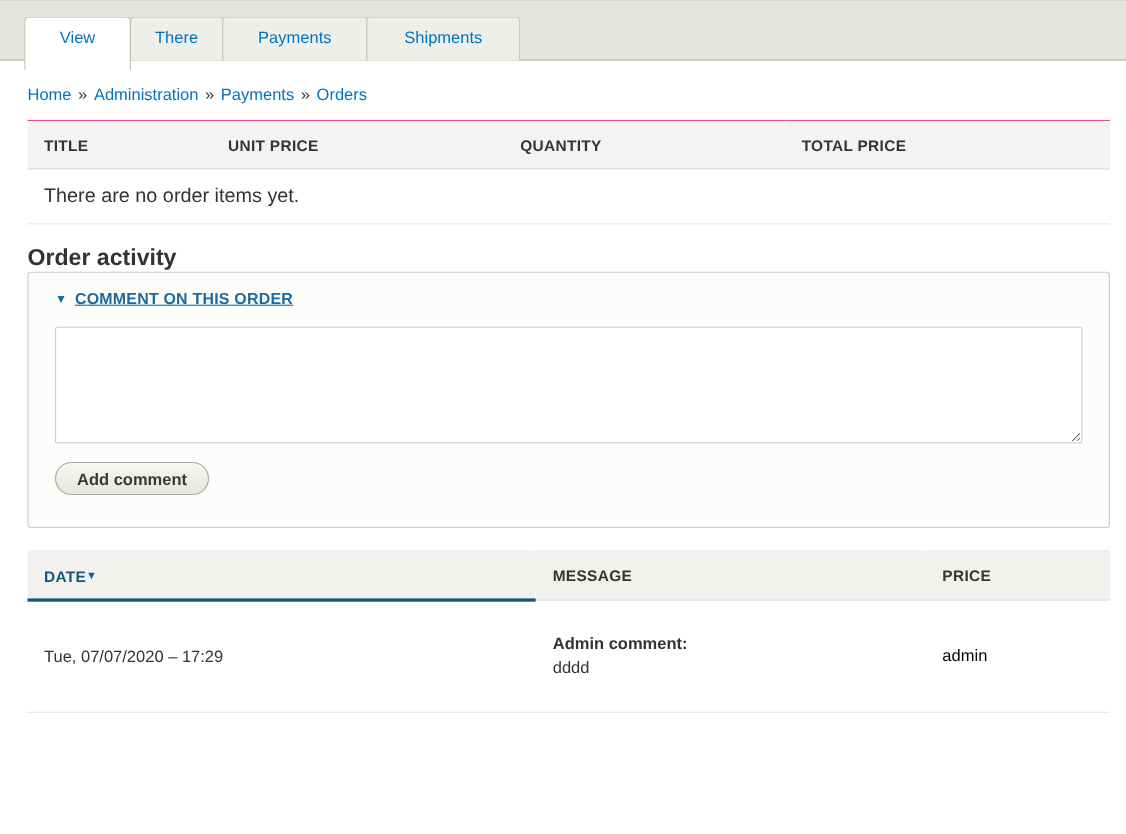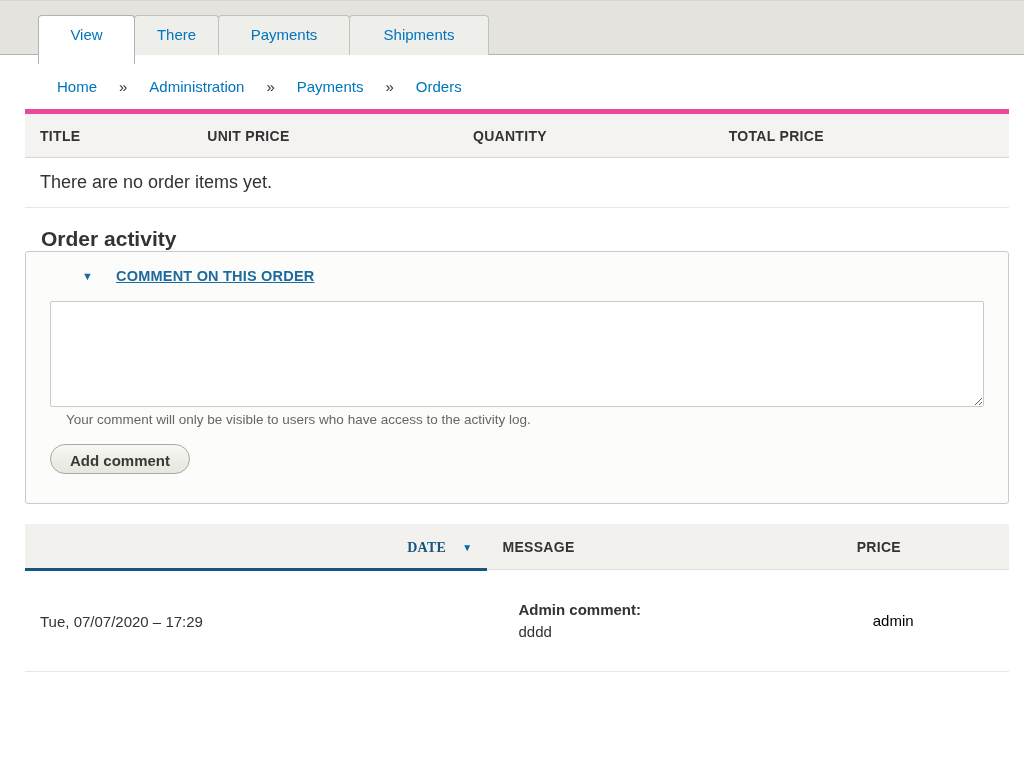--- a/index.html
+++ b/index.html
@@ -1,15 +1,15 @@
 <!DOCTYPE html>
 <html><head>
 <meta charset="utf-8">
 <style>
-  * { box-sizing: border-box; padding-left: 16px; }
+  * { box-sizing: border-box; }
   html, body { margin: 0; padding: 0; }
   body {
     width: 1024px; height: 758px;
     background: #fff;
     color: #333;
     font-family: "Liberation Sans", sans-serif;
     font-size: 15px;
     overflow: hidden;
   }
   a { text-decoration: none; }
@@ -58,21 +58,21 @@
   
   table { width: 100%; border-collapse: collapse; }
   .order-items-table thead th {
     background: #f4f3f1;
     text-align: left;
     font-size: 14px;
     font-weight: bold;
     letter-spacing: 0.3px;
     color: #333;
     padding: 14px 15px 13px;
-    border-top: 5px solid #ec4899;
+    border-top: 1px solid #ec4899;
     border-bottom: 1px solid #d8d7d3;
   }
   .order-items-table td {
     padding: 14px 15px;
     font-size: 18px;
     border-bottom: 1px solid #e8e7e4;
   }
   .col-title { width: 17%; }
   .col-unit { width: 27%; }
   .col-qty { width: 26%; }
@@ -151,24 +151,23 @@
     color: #333;
     padding: 15px 15px 14px;
     border-bottom: 1px solid #deddd9;
   }
   .log-table thead th.sorted {
     border-bottom: 3px solid #15557e;
     padding-bottom: 12px;
   }
   .log-table thead th.sorted a {
     display: flex;
-    justify-content: flex-end;
+    justify-content: flex-start;
     align-items: center;
     color: #15557e;
-    font-family: Liberation Serif, serif;
   }
   .sort-arrow { font-size: 10px; color: #0068a5; }
   .log-col-date { width: 47%; }
   .log-col-message { width: 36%; }
   .log-col-user { width: 17%; }
   .log-table td {
     padding: 31px 15px;
     font-size: 15px;
     vertical-align: middle;
     border-bottom: 1px solid #e8e7e4;
@@ -211,21 +210,20 @@
     </tbody>
   </table>
 
   <h2 class="activity-heading">Order activity</h2>
 
   <div class="comment-fieldset">
     <a class="fieldset-toggle">
       <span class="tri">▼</span><span class="toggle-text">COMMENT ON THIS ORDER</span>
     </a>
     <textarea class="comment-textarea" style=""></textarea>
-    <div class="comment-desc">Your comment will only be visible to users who have access to the activity log.</div>
     <button class="add-comment-btn">Add comment</button>
   </div>
 
   <table class="log-table">
     <thead>
       <tr>
         <th class="log-col-date sorted">
           <a>
             <span>DATE</span>
             <span class="sort-arrow">▼</span>

